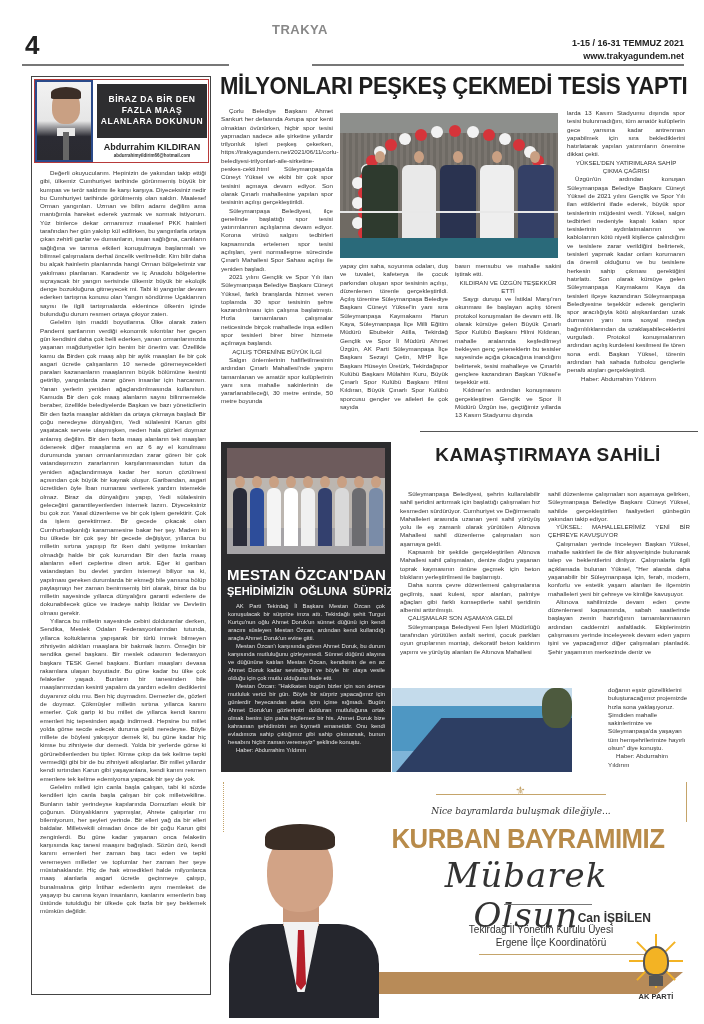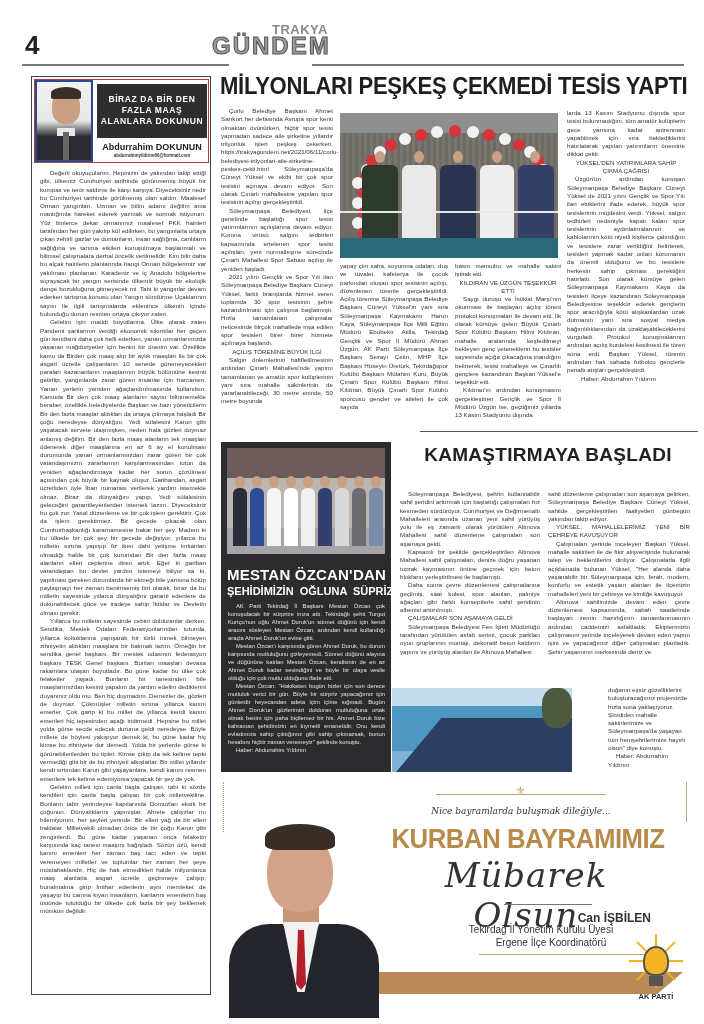--- a/index.html
+++ b/index.html
@@ -102,40 +102,43 @@
   .ak-ray { position: absolute; left: 34px; top: 0; width: 2px; height: 54px; background: #f3b324; transform-origin: 50% 27px; }
   .ak-label { position: absolute; left: 10px; top: 58px; width: 50px; text-align: center; font-size: 7.5px; font-weight: bold; color: #333; }
 </style>
 </head>
 <body>
 
 <div class="mast">
   <div class="page-num">4</div>
   <div class="logo-wrap">
     <div class="logo-small">TRAKYA</div>
-    <div class="logo-big">GÜNDEM</div>
+  </div>
+  <div class="date">
+    <div>1-15 / 16-31 TEMMUZ 2021</div>
+    <div>www.trakyagundem.net</div>
   </div>
   <div class="rule-l"></div>
   <div class="rule-r"></div>
 </div>
 
 <div class="op-box">
   <div class="op-head">
     <div class="op-photo">
       <div class="op-face"></div>
       <div class="op-hair"></div>
       <div class="op-shirt"></div>
       <div class="op-tie"></div>
     </div>
     <div class="op-title">
       <div>BİRAZ DA BİR DEN</div>
       <div>FAZLA MAAŞ</div>
       <div>ALANLARA DOKUNUN</div>
     </div>
-    <div class="op-author">Abdurrahim DOKUNUN</div>
+    <div class="op-author">Abdurrahim KILDIRAN</div>
     <div class="op-mail">abdurrahimyildirim66@hotmail.com</div>
   </div>
   <div class="op-body">
     <p>Değerli okuyucularım. Hepinizin de yakından takip ettiği gibi, ülkemiz Cumhuriyet tarihinde görünmemiş büyük bir kumpas ve terör saldırısı ile karşı karşıya. Diyeceksiniz nedir bu Cumhuriyet tarihinde görülmemiş olan saldırı. Maalesef Orman yangınları. Uzman ve bilim adamı değilim ama mantığımla hareket ederek yazmak ve sormak istiyorum. Yüz binlerce dekar ormanımız maalesef PKK hainleri tarafından her gün yakılıp kül edilirken, bu yangınlarla ortaya çıkan zehirli gazlar ve dumanların, insan sağlığına, canlıların sağlığına ve tarıma etkileri konuşulmaya başlanmalı ve bilimsel çalışmalara derhal öncelik verilmelidir. Kim bilir daha bu alçak hainlerin planlarında hangi Orman bölgelerimiz var yakılması planlanan. Karadeniz ve iç Anadolu bölgelerine sıçrayacak bir yangın serisinde ülkemiz büyük bir ekolojik denge bozukluğuna gitmeyecek mi. Tabi ki yangınlar devam ederken tartışma konusu olan Yangın söndürme Uçaklarının sayısı ile ilgili tartışmalarda eklenince ülkenin içinde bulunduğu durum resmen ortaya çıkıyor zaten.</p>
     <p>Gelelim işin maddi boyutlarına. Ülke olarak zaten Pandemi şartlarının verdiği ekonomik sıkıntılar her geçen gün kendisini daha çok belli ederken, yanan ormanlarımızda yaşanan mağduriyetler için benim bir önerim var. Özellikle kamu da Birden çok maaş alıp bir aylık maaşları ile bir çok asgari ücretle çalışanların 10 senede göremeyecekleri paraları kazananların maaşlarının büyük bölümüne kesinti getirilip, yangınlarda zarar gören insanlar için harcansın. Yanan yerlerin yeniden ağaçlandırılmasında kullanılsın. Kamuda Bir den çok maaş alanların sayısı bilinmemekle beraber, özellikle belediyelerde Başkan ve bazı yöneticilerin Bir den fazla maaşlar aldıkları da ortaya çıkmaya başladı Bir çoğu neredeyse dünyalığını, Yedi sülalesini Karun gibi yaşatacak servete ulaşmışken, neden hala gözleri doymaz anlamış değilim. Bir den fazla maaş alanların tek maaşları ödenerek diğer maaşlarına en az 6 ay el konulması durumunda yanan ormanlarımızdan zarar gören bir çok vatandaşımızın zararlarının karşılanmasından tutun da yeniden ağaçlandırmaya kadar her sorun çözülmesi açısından çok büyük bir kaynak oluşur. Garibandan, asgari ücretliden öyle İban numarası verilerek yardım istemekle olmaz. Biraz da dünyalığını yapıp, Yedi sülalesinin geleceğini garantileyenlerden istemek lazım.  Diyeceksiniz bu çok zor. Yasal düzenleme ve bir çok işlem gerektirir. Çok da işlem gerektirmez. Bir gecede çıkacak olan Cumhurbaşkanlığı kararnamesine bakar her şey. Madem ki bu ülkede bir çok şey bir gecede değişiyor, yıllarca bu milletin sırtına yapışıp fiz iken dahi yetişme imkanları olmadığı halde bir çok kurumdan Bir den fazla maaş alanların elleri ceplerine diren artık. Eğer ki gariban vatandaştan bu devlet yardım istemeyi biliyor sa ki, yapılması gereken durumlarda bir ekmeği bile yarısına bölüp paylaşmayı her zaman benimsemiş biri olarak, biraz da bu milletin sayesinde yıllarca dünyalığını garanti edenlere de dokunabilecek güce ve iradeye sahip İktidar ve Devletin olması gerekir.</p>
     <p>Yıllarca bu milletin sayesinde cebini dolduranlar derken, Sendika, Meslek Odaları Federasyonlarından tutunda, yıllarca koltuklarına yapışarak bir türlü inmek bilmeyen zihniyetin aldıkları maaşlara bir bakmak lazım. Örneğin bir sendika genel başkanı. Bir meslek odasının federasyon başkanı TESK Genel başkanı. Bunları maaşları devasa rakamlara ulaşan boyuttadır. Bu güne kadar bu ülke çok felaketler yaşadı. Bunların bir tanesinden bile maaşlarımızdan kesinti yapalım da yardım edelim dediklerini duyanınız oldu mu. Ben hiç duymadım. Demezler de, gözleri de doymaz. Çökmüşler milletin sırtına yıllarca kanını emerler. Çok garip ki bu millet de yıllarca kendi kanını emenleri hiç tepesinden aşağı indirmedi. Hepsine bu millet yolda görse secde edecek duruma geldi neredeyse.  Böyle millete de böylesi yakışıyor demek ki, bu güne kadar hiç kimse bu zihniyete dur demedi. Yolda bir yerlerde görse ki görünebilenlerden bu tipler. Kimse çıkıp da tek kelime tepki vermediği gibi bir de bu zihniyeti alkışlarlar. Bir millet yıllardır kendi sırtından Karun gibi yaşayanlara, kendi kanını resmen emenlere tek kelime edemiyorsa yapacak bir şey de yok.</p>
     <p>Gelelim milleti için canla başla çalışan, tabi ki sözde kendileri için canla başla çalışan bir çok milletvekiline. Bunların tabir yerindeyse kapılarında Domuzları eksik bir çoğunun. Dünyalıklarını yapmışlar, Ahrete çalışırlar mı bilemiyorum, her şeyleri yerinde. Bir elleri yağ da bir elleri baldalar. Milletvekili olmadan önce de bir çoğu Karun gibi zenginlerdi. Bu güne kadar yaşanan onca felaketin karşısında kaç tanesi maaşını bağışladı. Sözün özü, kendi kanını emenleri her zaman baş tacı eden ve tepki veremeyen milletler ve toplumlar her zaman her şeye müstahaklandır.  Hiç de hak etmedikleri halde milyonlarca maaş alanlarla asgari ücretle geçinmeye çalışıp, bunalmalına girip İntihar edenlerin aynı memleket de   yaşayıp bu canına kıyan insanların, kanlarını emenlerin baş üstünde tutulduğu bir ülkede çok fazla bir şey beklemek mümkün değildir.</p>
   </div>
 </div>
 
@@ -238,21 +241,21 @@
   <div class="mestan-h2">ŞEHİDİMİZİN  OĞLUNA SÜPRİZ</div>
   <div class="mestan-body">
     <p>AK Parti Tekirdağ İl Başkanı Mestan Özcan çok konuşulacak bir sürprize imza attı. Tekirdağlı şehit Turgut Kurtçu'nun oğlu Ahmet Doruk'un sünnet düğünü için kendi aracını süsleyen Mestan Özcan, ardından kendi kullandığı araçla Ahmet Doruk'un evine gitti.</p>
     <p>Mestan Özcan'ı karşısında gören Ahmet Doruk, bu durum karşısında mutluluğunu gizleyemedi. Sünnet düğünü alayına ve düğününe katılan Mestan Özcan, kendisinin de en az Ahmet Doruk kadar sevindiğini ve böyle bir olaya vesile olduğu için çok mutlu olduğunu ifade etti.</p>
     <p>Mestan Özcan: "Hakikaten bugün bizler için son derece mutluluk verici bir gün. Böyle bir sürpriz yapacağımız için günlerdir heyecandan adeta içim içime sığmadı. Bugün Ahmet Doruk'un gözlerimizi dolduran mutluluğuna ortak olmak benim için paha biçilemez bir his. Ahmet Doruk bize kahraman şehidimizin en kıymetli emanetidir. Onu kendi evladımıza sahip çıktığımız gibi sahip çıkmazsak, bunun hesabını hiçbir zaman veremeyiz" şeklinde konuştu.</p>
     <p>Haber: Abdurrahim Yıldırım</p>
   </div>
 </div>
 
 <div class="alt-h">
-  <div>KAMAŞTIRMAYA BAŞLADI</div>
+  <div>KAMAŞTIRMAYA SAHİLİ</div>
 </div>
 <div class="txt" id="alt-c1" style="left:400px; top:490px; width:140px;">
     <p>Süleymanpaşa Belediyesi, şehrin kullanılabilir sahil şeridini arttırmak için başlattığı çalışmaları hız kesmeden sürdürüyor. Cumhuriyet ve Değirmenaltı Mahalleleri arasında uzanan yeni sahil yürüyüş yolu ile eş zamanlı olarak yürütülen Altınova Mahallesi sahil düzenleme çalışmaları son aşamaya geldi.</p>
     <p>Kapsamlı bir şekilde gerçekleştirilen Altınova Mahallesi sahil çalışmaları, denize doğru yaşanan toprak kaymasının önüne geçmek için beton blokların yerleştirilmesi ile başlamıştı.</p>
     <p>Daha sonra çevre düzenlemesi çalışmalarına geçilmiş, saat kulesi, spor alanları, palmiye ağaçları gibi farklı konseptlerle sahil şeridinin albenisi arttırılmıştı.</p>
     <p>ÇALIŞMALAR SON AŞAMAYA GELDİ</p>
     <p>Süleymanpaşa Belediyesi Fen İşleri Müdürlüğü tarafından yürütülen asfalt serimi, çocuk parkları oyun gruplarının montajı, dekoratif beton kaldırım yapımı ve yürüyüş alanları ile Altınova Mahallesi</p>
   </div>
 <div class="txt" id="alt-c2" style="left:548px; top:490px; width:142px;">
     <p style="text-indent: 0px;">sahil düzenleme çalışmaları son aşamaya gelirken, Süleymanpaşa Belediye Başkanı Cüneyt Yüksel, sahilde gerçekleştirilen faaliyetleri günbegün yakından takip ediyor.</p>

